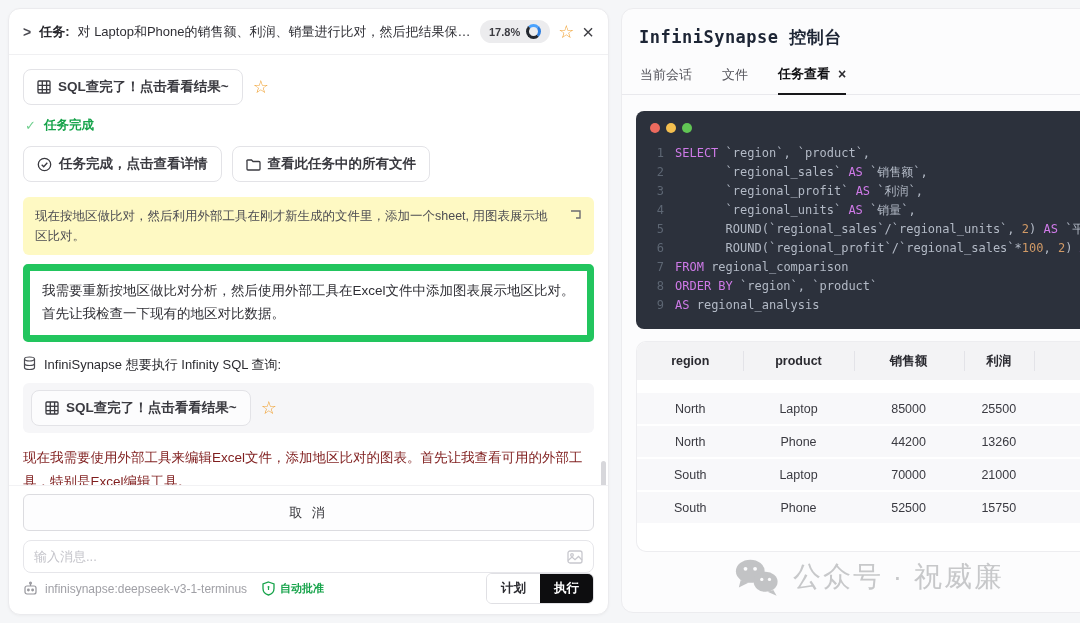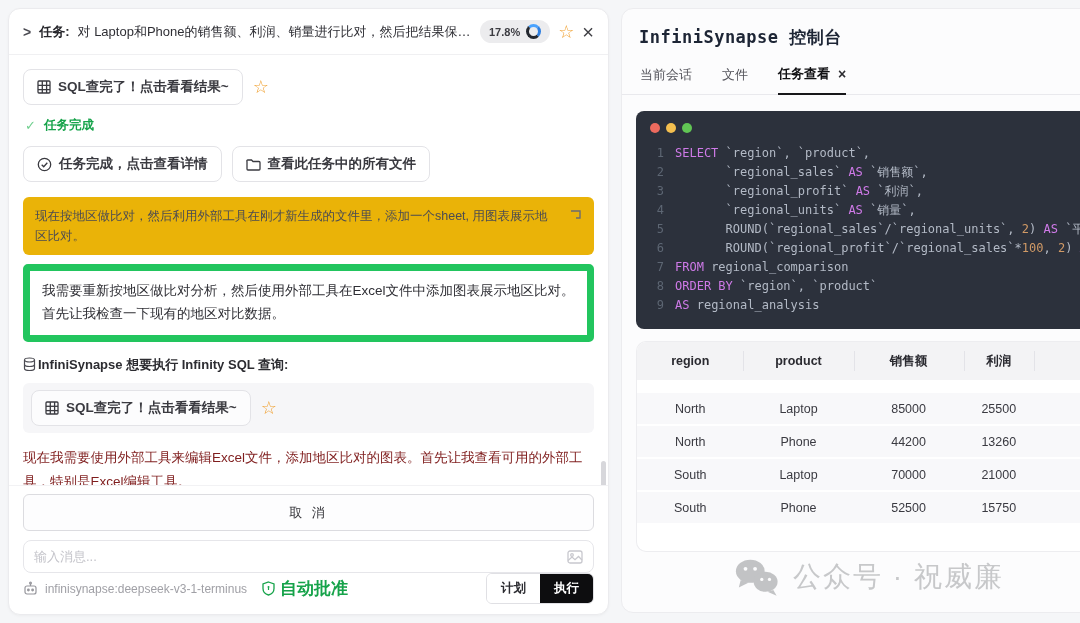--- a/index.html
+++ b/index.html
@@ -30,48 +30,48 @@
          border:1px solid #e3e3e7; border-radius:8px; padding:8px 13px;
          font-size:13.5px; font-weight:600; color:#3a3a40; cursor:pointer;
          white-space:nowrap; }
   .btn svg { flex:0 0 auto; }
   .row { display:flex; align-items:center; gap:10px; }
   .status-done { margin:12px 0 0 2px; display:flex; gap:8px; align-items:center;
                  font-size:12.5px; font-weight:700; color:#16a34a; }
   .check-glyph { color:#6fcf8e; font-weight:400; font-size:13px; }
   .btn-row { margin-top:12px; display:flex; gap:10px; }
 
-  .user-bubble { margin-top:15px; background:#eab308; border-radius:6px;
+  .user-bubble { margin-top:15px; background:#fef9c3; border-radius:6px;
                  padding:9px 12px; font-size:12.5px; color:#4c4c52; line-height:1.6;
                  display:flex; gap:10px; align-items:flex-start; }
   .user-bubble .msg { flex:1; }
   .green-box { margin-top:9px; border:7px solid #22c55e; border-radius:5px;
                padding:9px 12px; font-size:13.5px; color:#2f2f35; line-height:1.7; }
-  .req-row { margin-top:14px; display:flex; align-items:center; gap:2px;
-             font-size:13px; font-weight:700; color:#2c2c31; }
+  .req-row { margin-top:14px; display:flex; gap:8px;
+             font-size:13px; font-weight:400; color:#2c2c31; }
   .shaded { margin-top:9px; background:#f6f6f8; border-radius:6px; padding:7px 8px;
             display:flex; align-items:center; gap:10px; }
   .shaded .btn { background:#fcfcfd; }
   .para { margin-top:13px; font-size:13.5px; color:#7f1d1d; line-height:1.75; }
   .scroll-thumb { position:absolute; right:2px; top:406px; width:5px; height:90px;
                   background:#d7d7db; border-radius:3px; cursor:grab; }
 
   .lp-bottom { flex:0 0 auto; border-top:1px solid #f2f2f4; padding:8px 14px 10px; }
   .cancel-btn { width:100%; height:37px; background:#fdfdfe; border:1px solid #dcdce0;
                 border-radius:6px; font-size:13px; color:#333338; letter-spacing:3px;
                 cursor:pointer; font-family:inherit; }
   .input-wrap { margin-top:9px; height:33px; border:1px solid #e6e6ea; border-radius:8px;
                 display:flex; align-items:center; padding:0 10px; gap:8px; background:#fff; }
   .input-wrap input { flex:1; border:none; outline:none; font-size:13px; color:#333;
                       font-family:inherit; background:transparent; }
   .input-wrap input::placeholder { color:#c4c4ca; }
   .lp-footer { display:flex; align-items:center; gap:7px; }
   .model-name { font-size:12px; color:#a0a0a6; }
   .auto-approve { display:flex; align-items:center; gap:5px; margin-left:8px;
-                  font-size:17px; font-weight:700; color:#16a34a; cursor:pointer; }
+                  font-size:11px; font-weight:700; color:#16a34a; cursor:pointer; }
   .seg { margin-left:auto; display:flex; border-radius:6px; overflow:hidden;
          border:1px solid #e0e0e4; }
   .seg button { border:none; padding:6px 14px; font-size:12.5px; cursor:pointer;
                 font-family:inherit; font-weight:600; }
   .seg .plan { background:#fff; color:#2c2c31; }
   .seg .exec { background:#0d0d0f; color:#fff; }
 
   
   .right-card { position:absolute; left:621px; top:8px; width:472px; height:605px;
                 background:#fcfcfd; border:1px solid #ececef; border-radius:12px; }

